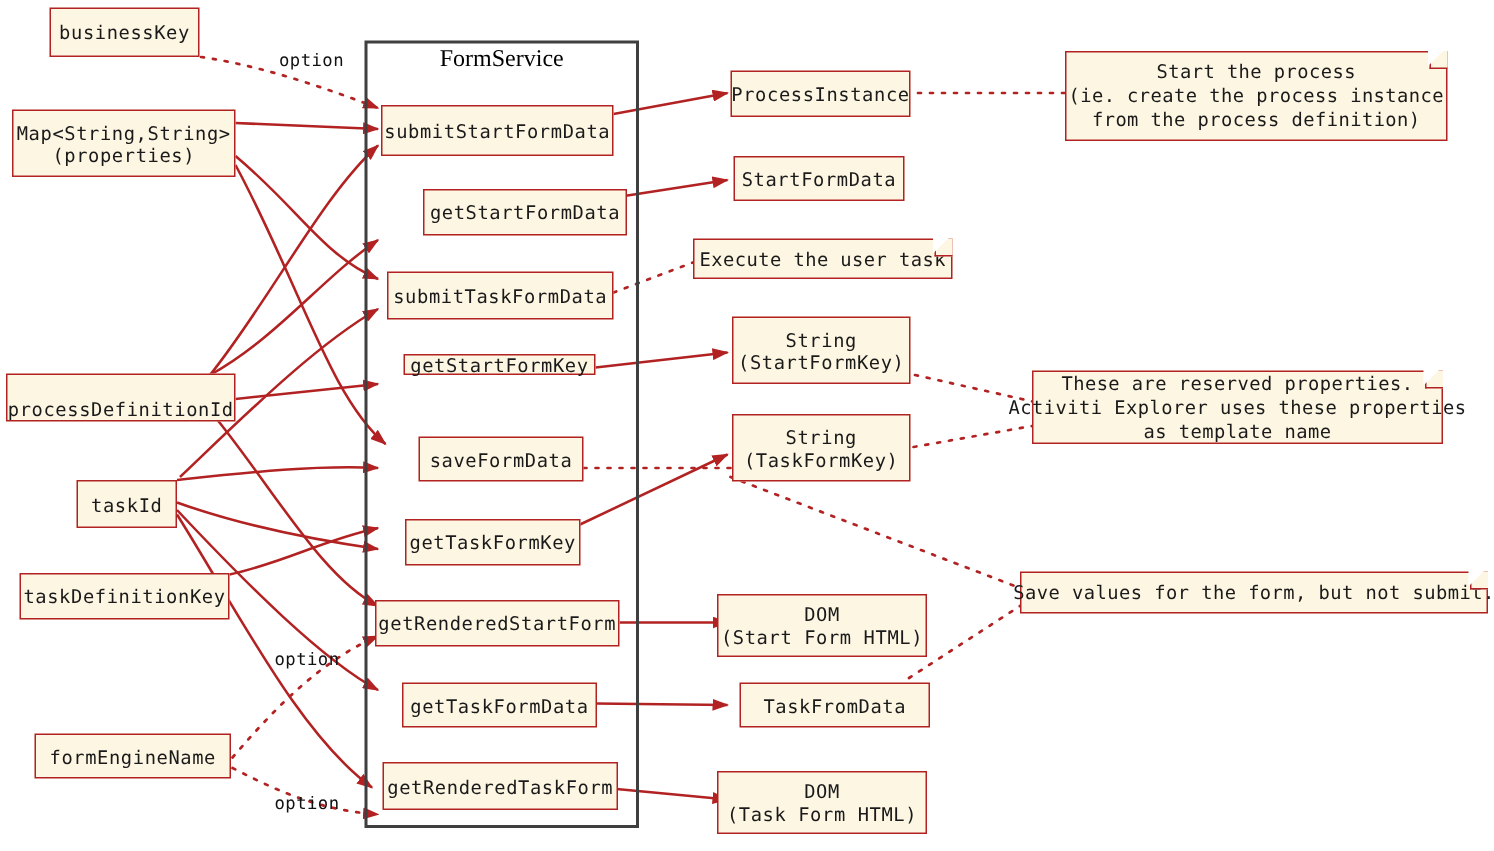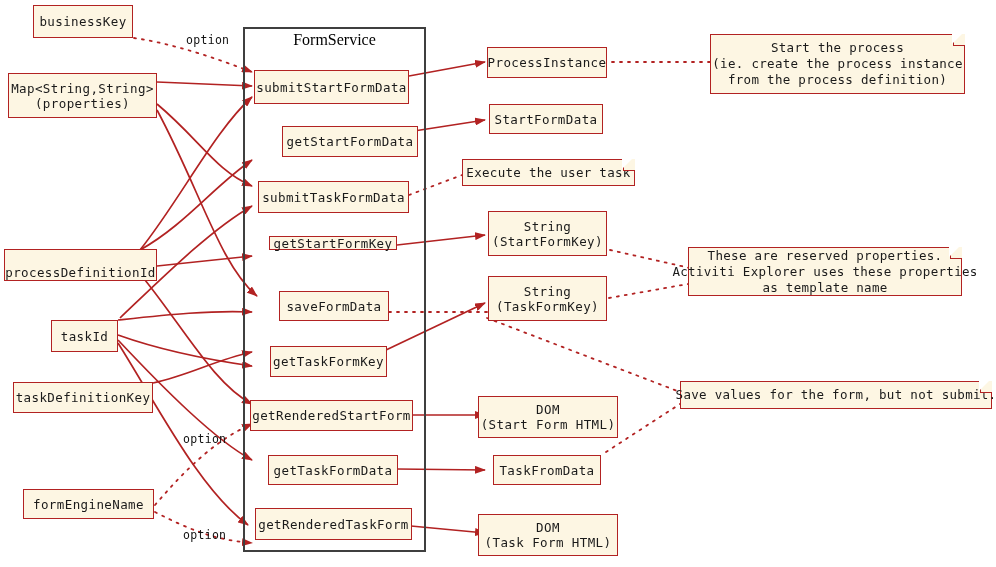--- a/index.html
+++ b/index.html
@@ -223,21 +223,21 @@
     <span class="ln">(StartFormKey)</span>
   </div>
   <div class="box" style="left:488px;top:276px;width:119px;height:45px;">
     <span class="ln">String</span>
     <span class="ln">(TaskFormKey)</span>
   </div>
   <div class="box" style="left:478px;top:396px;width:140px;height:42px;">
     <span class="ln">DOM</span>
     <span class="ln">(Start Form HTML)</span>
   </div>
-  <div class="box" style="left:493px;top:455px;width:108px;height:30px;">
+  <div class="box" style="left:493px;top:455px;width:127px;height:30px;">
     <span class="ln">TaskFromData</span>
   </div>
   <div class="box" style="left:478px;top:514px;width:140px;height:42px;">
     <span class="ln">DOM</span>
     <span class="ln">(Task Form HTML)</span>
   </div>
 
   <div class="note" style="left:710px;top:34px;width:255px;height:60px;">
     <span class="fold"></span>
     <span class="ln">Start the process</span>

